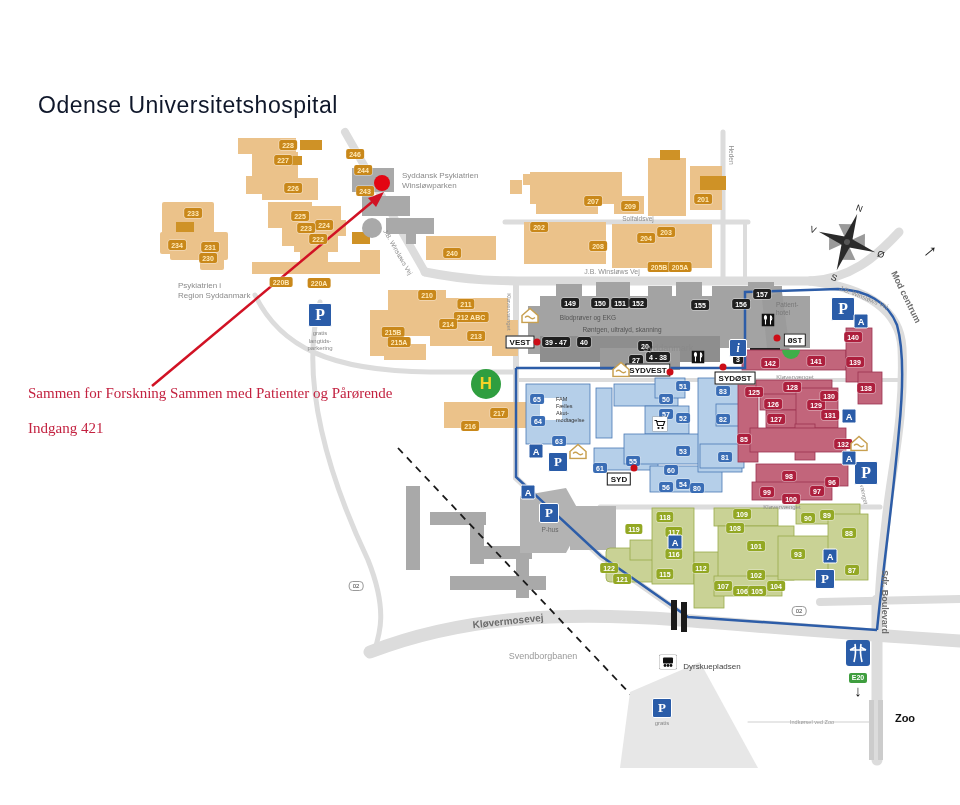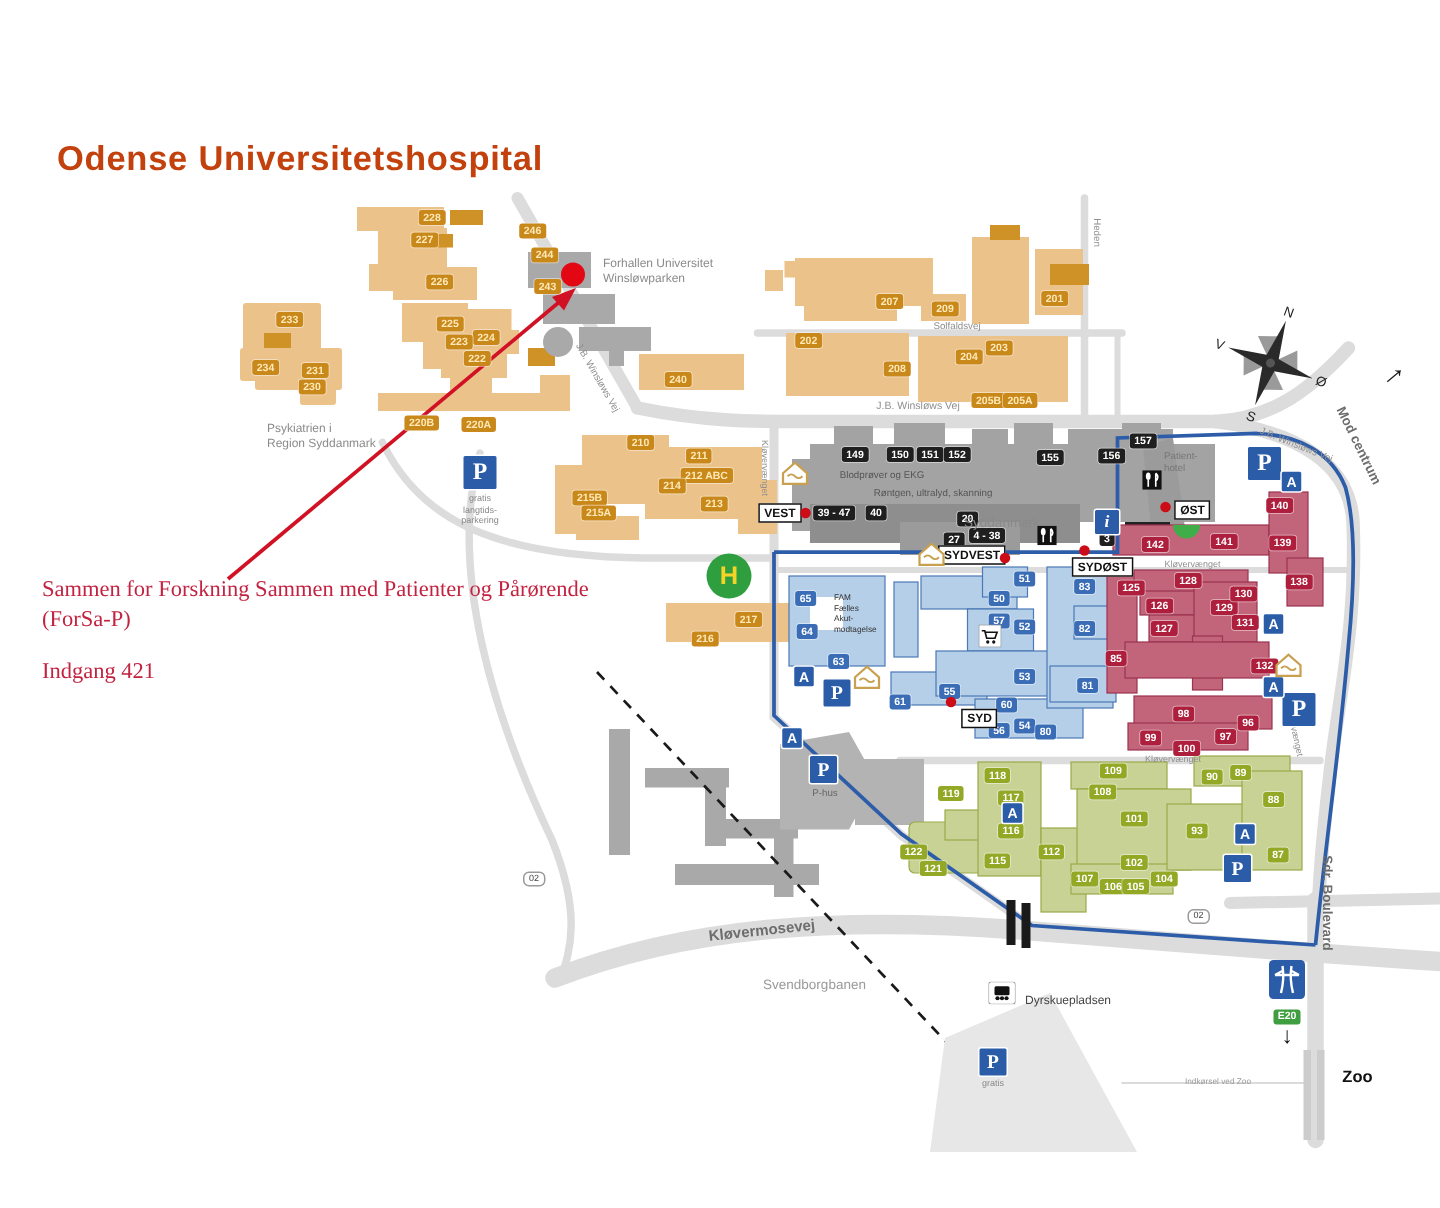--- a/index.html
+++ b/index.html
@@ -1,20 +1,20 @@
 <!DOCTYPE html>
 <html><head>
 <meta charset="utf-8">
 <style>
   html,body{margin:0;padding:0;background:#fff;}
   #stage{position:relative;width:960px;height:805px;background:#fff;overflow:hidden;
          font-family:"Liberation Sans",sans-serif;}
   #mapsvg{position:absolute;left:0;top:0;}
   #overlay{position:absolute;left:0;top:0;width:960px;height:805px;}
-  .title{position:absolute;left:38px;top:92px;font-size:23px;color:#c2410c;letter-spacing:.5px;font-weight:bold;}
+  .title{position:absolute;left:38px;top:92px;font-size:23px;color:#0f172a;letter-spacing:.5px;}
   .annotation{position:absolute;left:28px;top:383px;width:400px;
               font-family:"Liberation Serif",serif;font-size:15px;line-height:20px;color:#c32240;}
   .annotation .gap{height:15px;}
   
   .chip{position:absolute;transform:translate(-50%,-50%);font-size:7px;font-weight:bold;
         line-height:1;padding:1.5px 3px;border-radius:2px;white-space:nowrap;color:#fff;
         box-shadow:0 0 0 .5px rgba(255,255,255,.6);}
   .chip.orange{background:#c9881a;color:#ffe9b8;}
   .chip.gray{background:#1f1f1f;}
   .chip.blue{background:#3a6db5;}
@@ -346,21 +346,21 @@
       <div class="street" style="position: absolute; left: 864px; top: 297px; font-size: 6.5px; transform: translate(-50%, -50%) rotate(22deg);">J.B. Winsløws Vej</div>
       <div class="street" style="position: absolute; left: 638px; top: 218px; font-size: 6.5px; transform: translate(-50%, -50%) rotate(0deg);">Solfaldsvej</div>
       <div class="street" style="position: absolute; left: 731px; top: 155px; font-size: 6.5px; transform: translate(-50%, -50%) rotate(90deg);">Heden</div>
       <div class="street" style="position: absolute; left: 509px; top: 312px; font-size: 6px; transform: translate(-50%, -50%) rotate(90deg);">Kløvervænget</div>
       <div class="street" style="position: absolute; left: 795px; top: 377px; font-size: 6px; transform: translate(-50%, -50%) rotate(0deg);">Kløvervænget</div>
       <div class="street" style="position: absolute; left: 782px; top: 507px; font-size: 6px; transform: translate(-50%, -50%) rotate(0deg);">Kløvervænget</div>
       <div class="street" style="position: absolute; left: 862px; top: 486px; font-size: 6px; transform: translate(-50%, -50%) rotate(78deg);">Kløvervænget</div>
       <div class="street bold" style="position: absolute; left: 508px; top: 621px; font-size: 10px; transform: translate(-50%, -50%) rotate(-6deg);">Kløvermosevej</div>
       <div class="street bold" style="position: absolute; left: 885px; top: 602px; font-size: 9px; transform: translate(-50%, -50%) rotate(90deg);">Sdr. Boulevard</div>
       <div class="street bold" style="position: absolute; left: 906px; top: 297px; font-size: 9px; transform: translate(-50%, -50%) rotate(64deg);">Mod centrum</div>
-      <div class="arealabel" style="position: absolute; left: 402px; top: 181px; font-size: 8px; color: rgb(139, 139, 139); transform: translate(0px, -50%);">Forhallen Universitet
+      <div class="arealabel" style="position: absolute; left: 402px; top: 181px; font-size: 8px; color: rgb(139, 139, 139); transform: translate(0px, -50%);">Syddansk Psykiatrien
 Winsløwparken</div>
       <div class="arealabel" style="position: absolute; left: 178px; top: 291px; font-size: 8px; color: rgb(139, 139, 139); transform: translate(0px, -50%);">Psykiatrien i
 Region Syddanmark</div>
       <div class="arealabel" style="position: absolute; left: 776px; top: 309px; font-size: 6.5px; color: rgb(119, 119, 119); transform: translate(0px, -50%);">Patient-
 hotel</div>
       <div class="arealabel" style="position: absolute; left: 668px; top: 349px; font-size: 9px; color: rgb(138, 138, 138); transform: translate(-50%, -50%); text-align: center;">Syddanmark</div>
       <div class="arealabel" style="position: absolute; left: 588px; top: 318px; font-size: 6.5px; color: rgb(85, 85, 85); transform: translate(-50%, -50%); text-align: center;">Blodprøver og EKG</div>
       <div class="arealabel" style="position: absolute; left: 622px; top: 330px; font-size: 6.5px; color: rgb(85, 85, 85); transform: translate(-50%, -50%); text-align: center;">Røntgen, ultralyd, skanning</div>
       <div class="arealabel" style="position: absolute; left: 556px; top: 410px; font-size: 5.5px; color: rgb(51, 51, 51); transform: translate(0px, -50%);">FAM
 Fælles
@@ -374,23 +374,23 @@
 langtids-
 parkering</div>
       <div class="arealabel" style="position: absolute; left: 550px; top: 530px; font-size: 6.5px; color: rgb(102, 102, 102); transform: translate(-50%, -50%); text-align: center;">P-hus</div>
       <div class="arealabel" style="position: absolute; left: 662px; top: 724px; font-size: 6px; color: rgb(136, 136, 136); transform: translate(-50%, -50%); text-align: center;">gratis</div>
       <div class="entr-sign" style="position: absolute; left: 520px; top: 342px;">VEST</div>
       <div class="entr-dot" style="position: absolute; left: 537px; top: 342px;"></div>
       <div class="entr-sign" style="position: absolute; left: 648px; top: 370px;">SYDVEST</div>
       <div class="entr-dot" style="position: absolute; left: 670px; top: 372px;"></div>
       <div class="entr-sign" style="position: absolute; left: 735px; top: 378px;">SYDØST</div>
       <div class="entr-dot" style="position: absolute; left: 723px; top: 367px;"></div>
-      <div class="entr-sign" style="position: absolute; left: 795px; top: 340px;">ØST</div>
+      <div class="entr-sign" style="position: absolute; left: 795px; top: 340px; font-family: Liberation Mono, monospace;">ØST</div>
       <div class="entr-dot" style="position: absolute; left: 777px; top: 338px;"></div>
-      <div class="entr-sign" style="position: absolute; left: 653px; top: 479px;">SYD</div>
+      <div class="entr-sign" style="position: absolute; left: 619px; top: 479px;">SYD</div>
       <div class="entr-dot" style="position: absolute; left: 634px; top: 468px;"></div>
       <div class="sq parking" style="position: absolute; left: 320px; top: 315px; width: 22px; height: 22px; font-size: 15.84px;">P</div>
       <div class="sq parking" style="position: absolute; left: 843px; top: 309px; width: 22px; height: 22px; font-size: 15.84px;">P</div>
       <div class="sq parking" style="position: absolute; left: 866px; top: 473px; width: 22px; height: 22px; font-size: 15.84px;">P</div>
       <div class="sq parking" style="position: absolute; left: 558px; top: 462px; width: 18px; height: 18px; font-size: 12.96px;">P</div>
       <div class="sq parking" style="position: absolute; left: 549px; top: 513px; width: 18px; height: 18px; font-size: 12.96px;">P</div>
       <div class="sq parking" style="position: absolute; left: 825px; top: 579px; width: 18px; height: 18px; font-size: 12.96px;">P</div>
       <div class="sq parking" style="position: absolute; left: 662px; top: 708px; width: 18px; height: 18px; font-size: 12.96px;">P</div>
       <div class="sq bus" style="position: absolute; left: 536px; top: 451px; width: 13px; height: 13px; font-size: 9.36px;">A</div>
       <div class="sq bus" style="position: absolute; left: 528px; top: 492px; width: 13px; height: 13px; font-size: 9.36px;">A</div>
@@ -459,17 +459,16 @@
       <div class="helipad" style="position: absolute; left: 486px; top: 384px;">H</div>
       <div class="e20wrap" style="position: absolute; left: 858px; top: 640px;"><div class="mot"><svg width="24" height="26">
             <path d="M8,22 C10,14 10,10 9,4 M16,22 C14,14 14,10 15,4 M4,10 L9.5,7 M20,10 L14.5,7 M4,10 L20,10" stroke="#fff" stroke-width="1.6" fill="none"></path>
           </svg></div><div class="lbl">E20</div><div class="arr">↓</div></div>
       <div class="centrum-arrow" style="position: absolute; left: 928px; top: 249px;">→</div>
     </div>
 
   <div class="title">Odense Universitetshospital</div>
   <div class="annotation">
     <div>Sammen for Forskning Sammen med Patienter og Pårørende</div>
-    <div>(ForSa-P)</div>
     <div class="gap"></div>
     <div>Indgang 421</div>
   </div>
 </div>
 
 </body></html>

